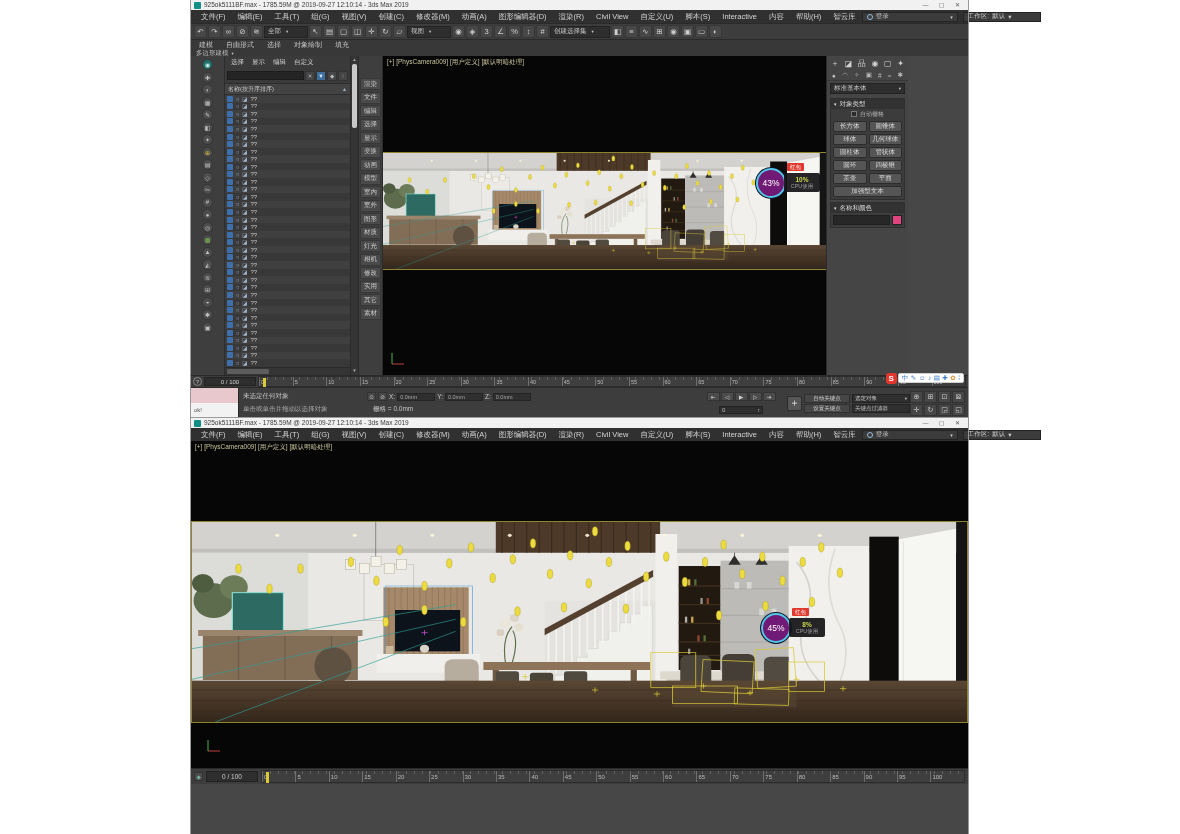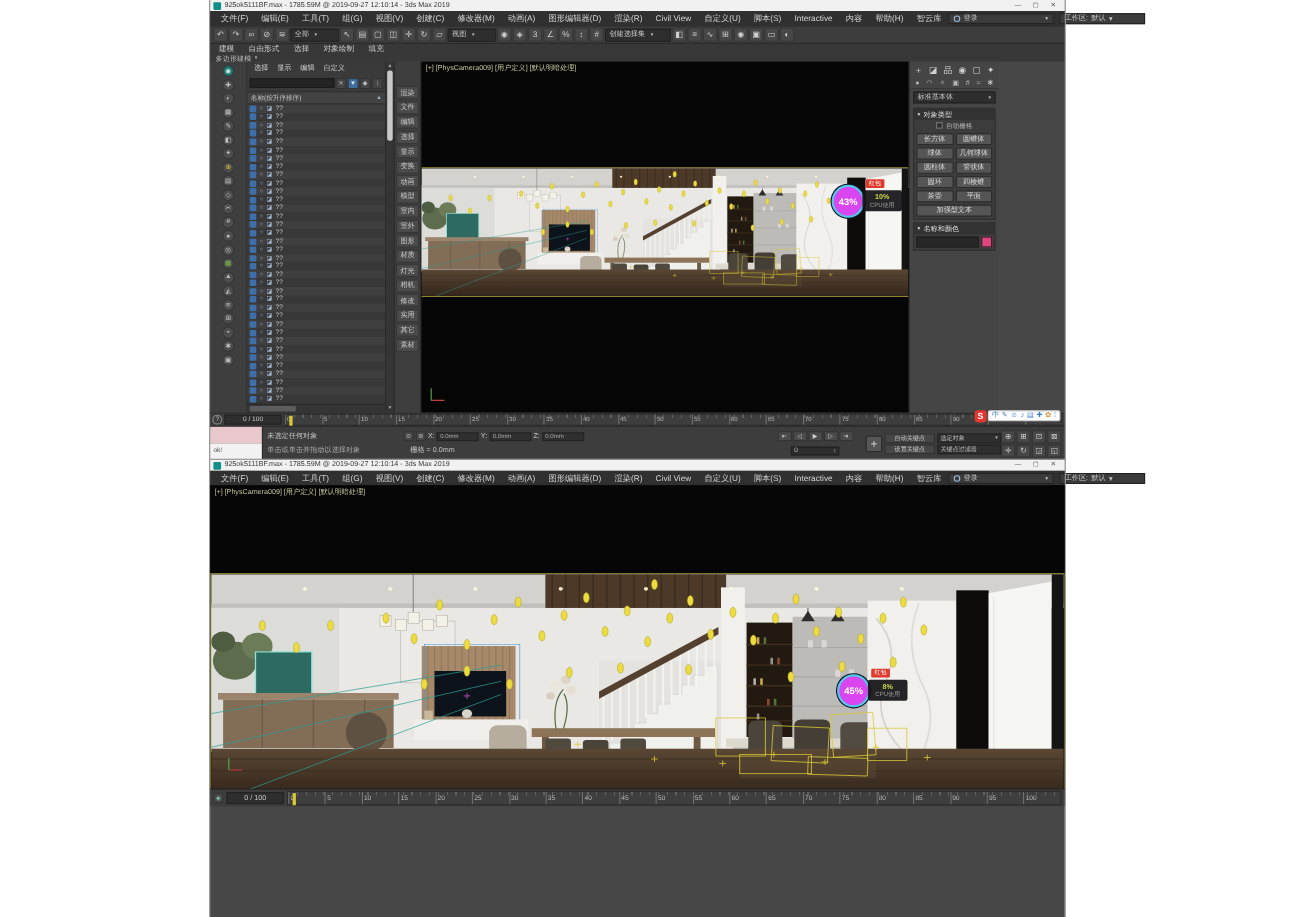--- a/index.html
+++ b/index.html
@@ -113,21 +113,21 @@
 .plusbig{width:15px;height:15px;flex:none;background:#565656;border:1px solid #2c2c2c;border-radius:2px;align-self:center;display:flex;align-items:center;justify-content:center;font-size:10px;color:#e0e0e0;margin:0 2px}
 .keycol{width:46px;flex:none;display:flex;flex-direction:column;gap:1px;justify-content:center}
 .keybtn{height:9px;background:#464646;border:1px solid #303030;display:flex;align-items:center;justify-content:center;font-size:5.5px;color:#d0d0d0;white-space:nowrap}
 .keycol2{width:58px;flex:none;display:flex;flex-direction:column;gap:1px;justify-content:center;margin-left:2px}
 .keydrop{height:9px;background:#2f2f2f;border:1px solid #232323;display:flex;align-items:center;justify-content:space-between;padding:0 2px;font-size:5.5px;color:#c0c0c0;white-space:nowrap}
 .navgrid{display:grid;grid-template-columns:repeat(4,13px);grid-auto-rows:12px;gap:1px;align-content:center;margin:0 3px 0 auto}
 .navico{background:#474747;border:1px solid #333;display:flex;align-items:center;justify-content:center;font-size:7px;color:#cccccc}
 .cpu{position:absolute;z-index:8;display:flex;align-items:flex-start}
 #cpu-top{left:565px;top:168px}
 #cpu-bottom{left:570px;top:172px}
-.cpu-ring{width:30px;height:30px;flex:none;border-radius:50%;background:#d946ef;border:2.5px solid #55c6e8;color:#fff;font-size:8.5px;font-weight:bold;display:flex;align-items:center;justify-content:center;box-shadow:0 0 0 1px #0a1526}
+.cpu-ring{width:30px;height:30px;flex:none;border-radius:50%;background:#701a75;border:2.5px solid #55c6e8;color:#fff;font-size:8.5px;font-weight:normal;display:flex;align-items:center;justify-content:center;box-shadow:0 0 0 1px #0a1526}
 .cpu-tip{margin-left:-2px;margin-top:5px;background:rgba(18,18,22,0.92);border-radius:2px;padding:3px 5px 2px;position:relative;min-width:36px}
 .cpu-tag{position:absolute;top:-10px;left:3px;background:#e03a2e;color:#fff;font-size:5.5px;padding:1px 3px;border-radius:1px;line-height:6px}
 .cpu-usage{color:#cdd84a;font-size:6.5px;text-align:center;font-weight:bold}
 .cpu-usage-lb{color:#9a9a9a;font-size:5.5px;text-align:center}
 .sogou{position:absolute;height:12px;display:flex;align-items:center;gap:1px;z-index:9}
 #sogou-top{right:4px;top:372px}
 #sogou-bottom{right:4px;top:368px}
 .sg-logo{width:11px;height:11px;flex:none;background:#e3372e;border-radius:3px;color:#fff;font-weight:bold;font-size:8px;display:flex;align-items:center;justify-content:center}
 .sg-icons{background:#fff;border-radius:2px;height:10px;display:flex;align-items:center;padding:0 3px;gap:2.5px;border:1px solid #d0d0d0}
 .sg-ico{font-size:6.5px;color:#3a7bc8;line-height:10px}
@@ -1167,21 +1167,21 @@
           <span>登录</span>
           <span class="caret">▾</span>
         </div>
         <div class="ws-box">
           <span>工作区:</span>
           <span>默认</span>
           <span class="caret">▾</span>
         </div>
       </div>
     </div>
-    <div class="vp" style="height:276px;flex:none">
+    <div class="vp" style="height:327px;flex:none">
       <div class="vp-label">[+] [PhysCamera009] [用户定义] [默认明暗处理]</div>
       <div class="strip" id="strip-bottom">
           <svg viewBox="0 0 1000 300" preserveAspectRatio="none">
   <rect width="1000" height="300" fill="#131313"></rect>
   <rect x="0" y="0" width="1000" height="46" fill="#d3d2ce"></rect>
   <rect x="0" y="40" width="1000" height="6" fill="#c1c0bc"></rect>
   <rect x="0" y="46" width="960" height="196" fill="#e9e8e4"></rect>
   <rect x="0" y="46" width="150" height="196" fill="#dcdcd8"></rect>
   <circle cx="28" cy="118" r="26" fill="#5c6c4c"></circle>
   <circle cx="54" cy="98" r="18" fill="#6c7c58"></circle>

